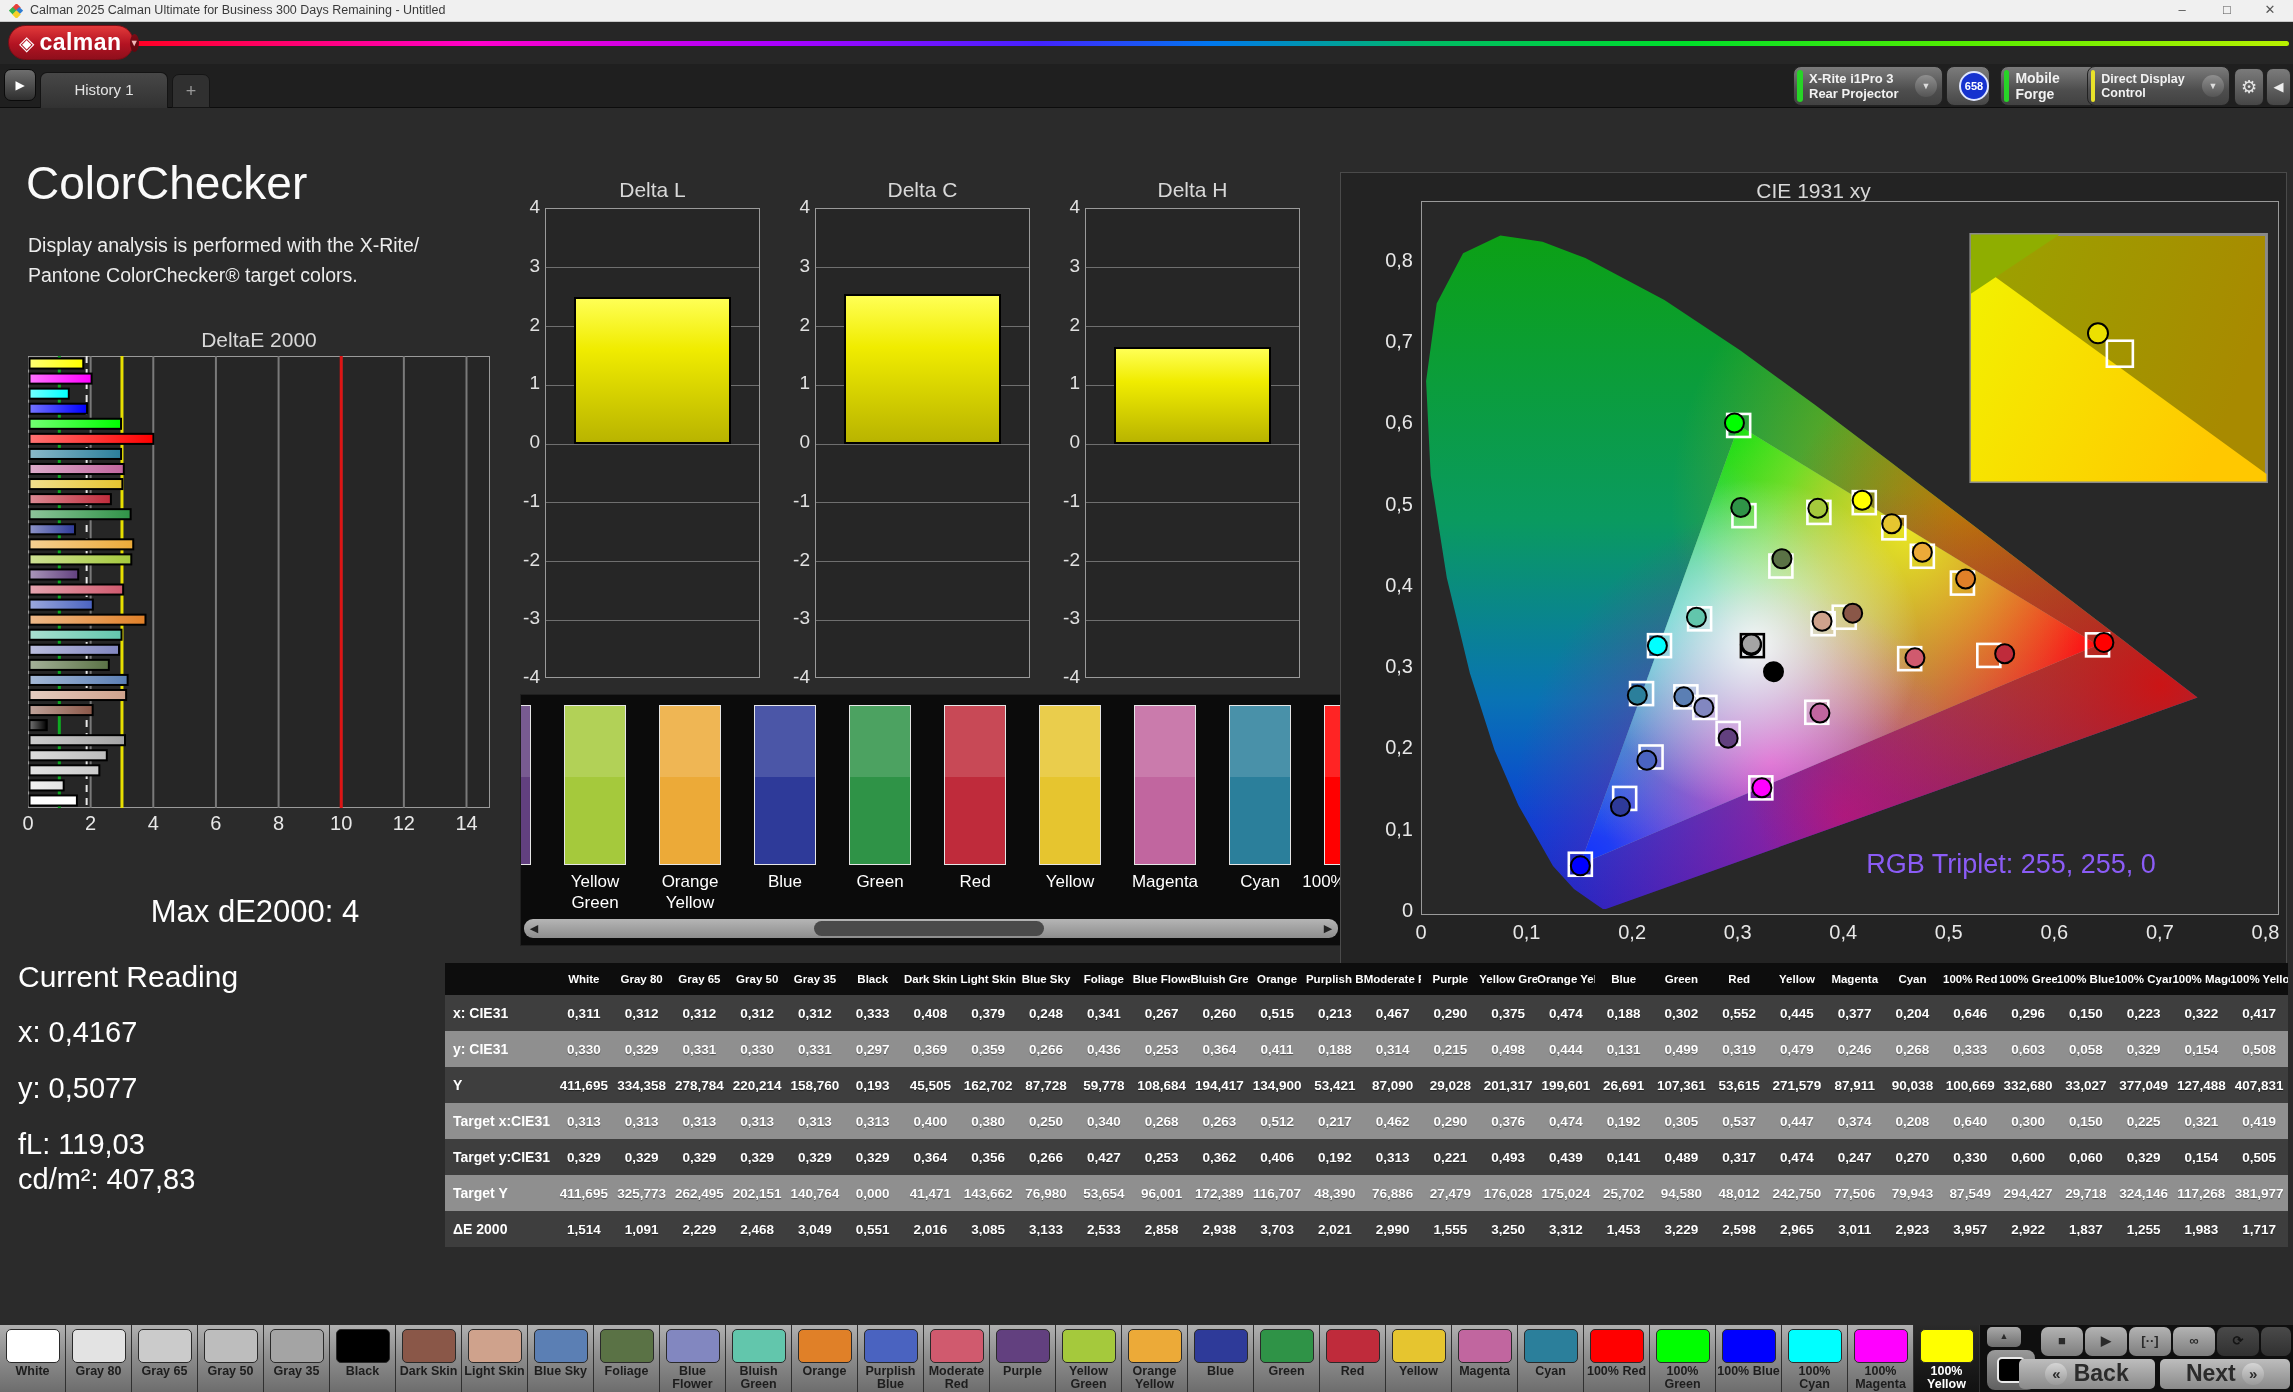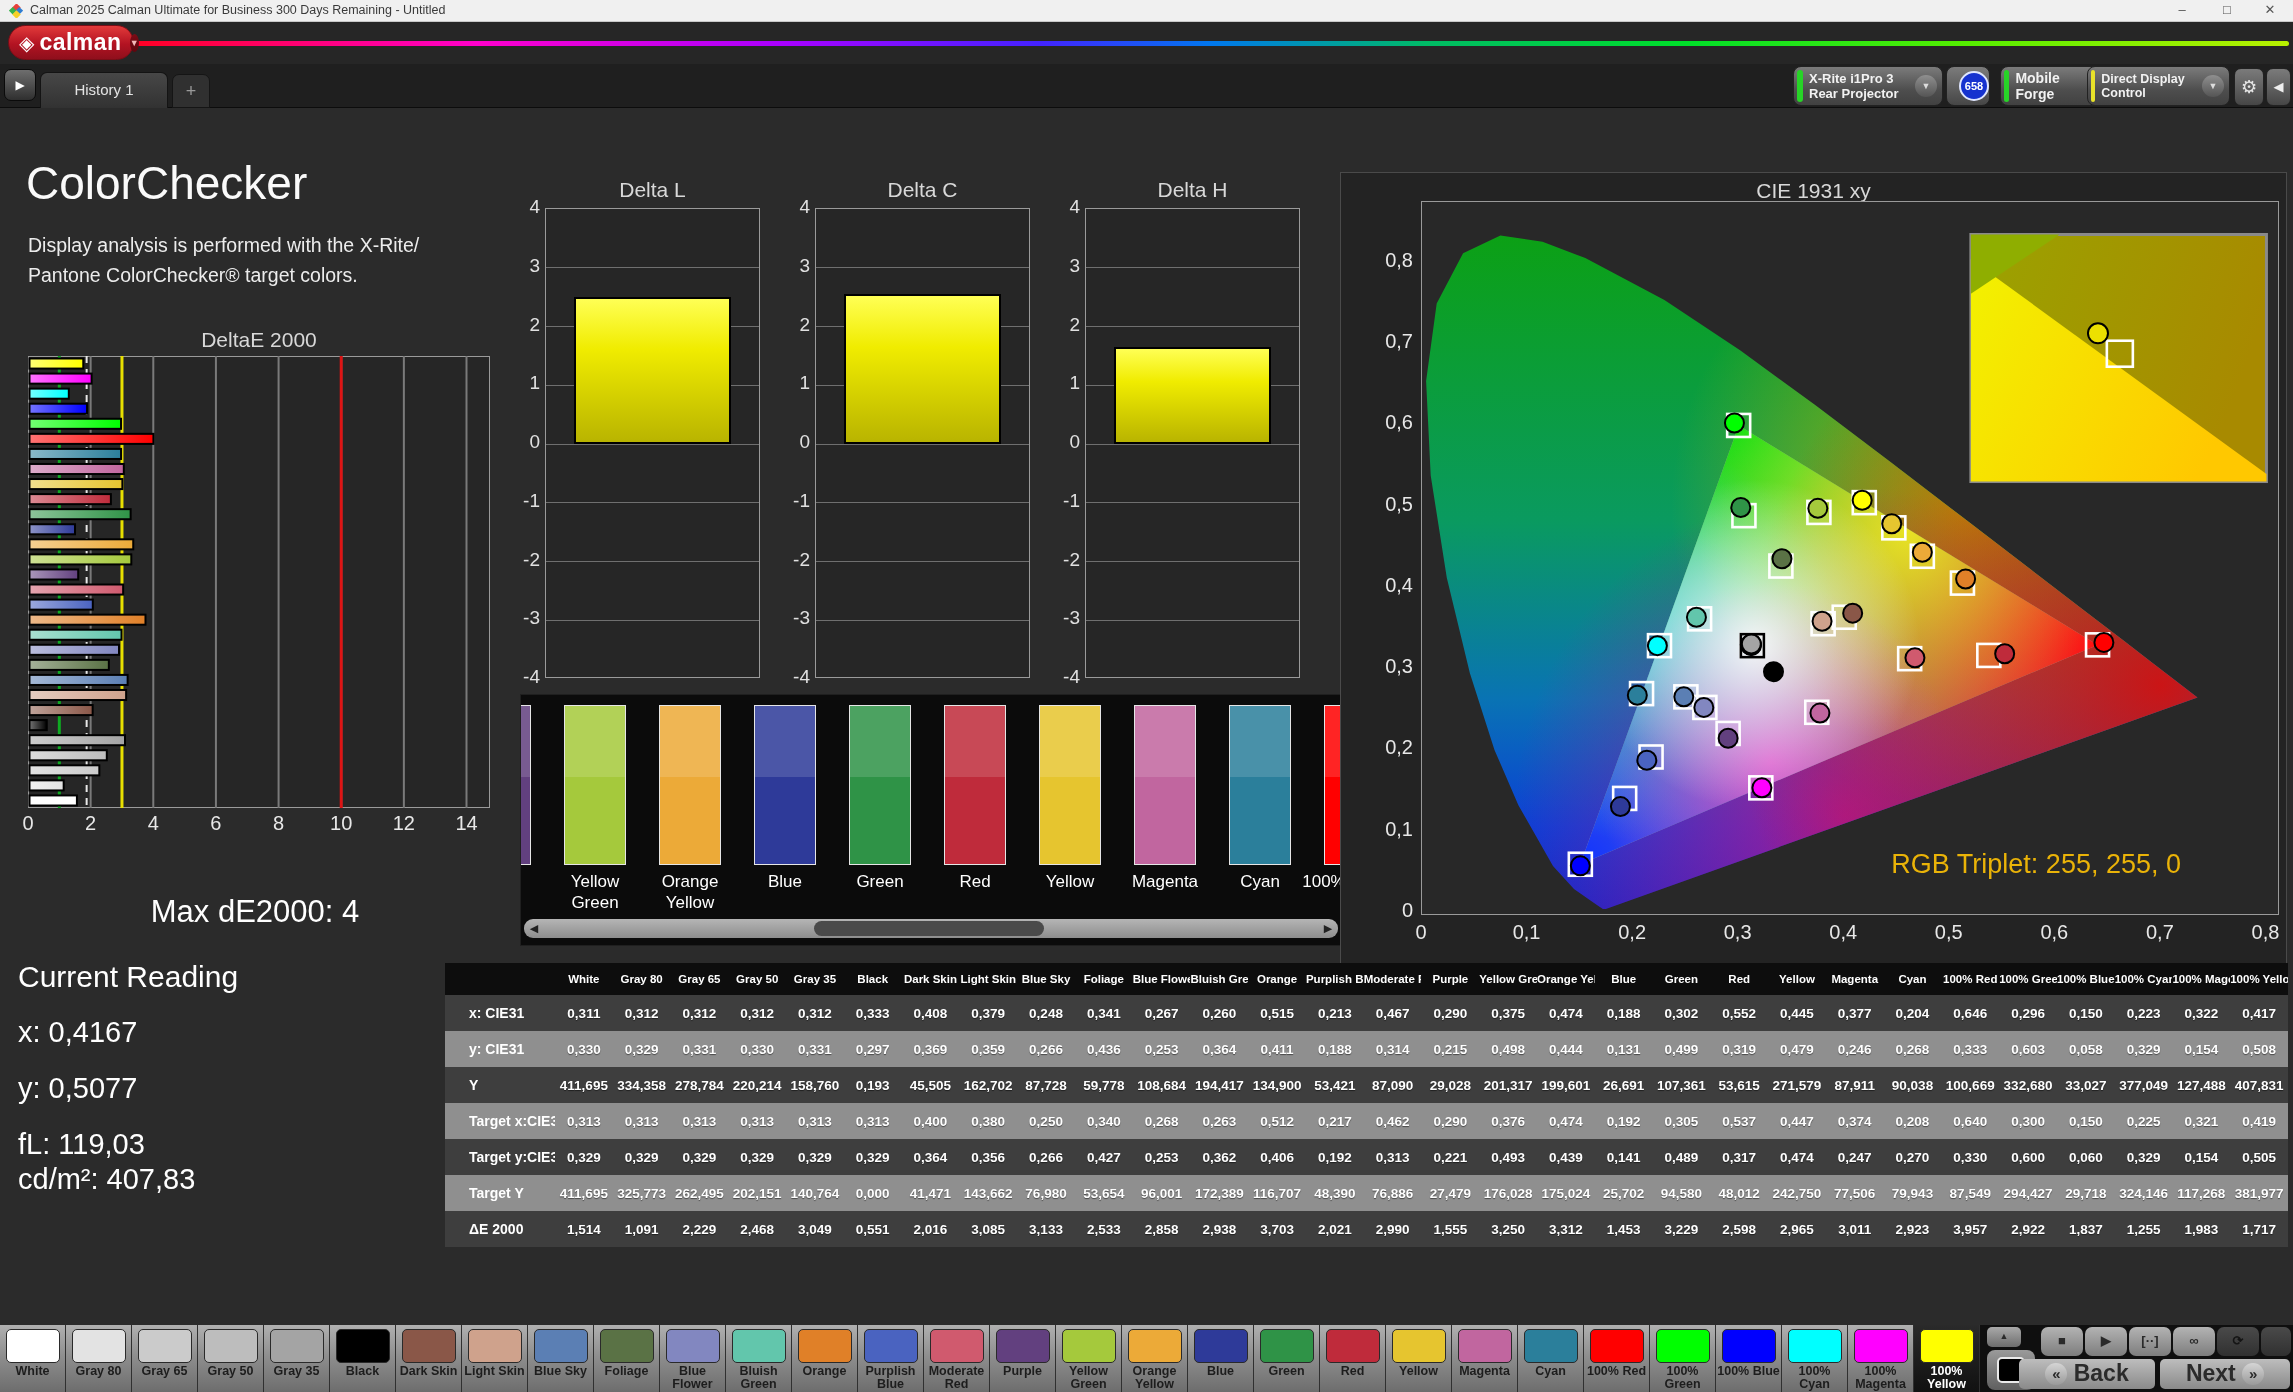--- a/index.html
+++ b/index.html
@@ -101,29 +101,29 @@
     font-size:11px; line-height:17px; text-align:center; }
 
   
   #ciePanel { position:absolute; left:1340px; top:64px; width:947px; height:848px; background:#232323;
     border:1px solid #4a4a4a; }
   #cieTitle { position:absolute; left:0; top:6px; width:100%; text-align:center; font-size:21px; color:#d8d8d8; }
   #ciePlot { position:absolute; left:80px; top:28px; width:858px; height:714px; background:#282828;
     border:1.5px solid #9a9a9a; }
   .cieYTick { position:absolute; width:52px; text-align:right; font-size:20px; color:#e8e8e8; }
   .cieXTick { position:absolute; top:748px; width:44px; text-align:center; font-size:20px; color:#e8e8e8; }
-  #rgbTriplet { position:absolute; left:500px; top:676px; width:340px; text-align:right;
-    font-size:27px; color:#eab308; }
+  #rgbTriplet { position:absolute; left:500px; top:676px; width:340px; text-align:center;
+    font-size:27px; color:#8b5cf6; }
 
   
   #tableWrap { position:absolute; left:445px; top:855px; width:1843px; }
   table { border-collapse:collapse; table-layout:fixed; width:1843px; }
   th,td { overflow:hidden; white-space:nowrap; font-weight:bold; }
   thead th { background:#0d0d0d; color:#fff; font-size:11.5px; height:32px; text-align:center; }
-  tbody th { text-align:left; padding-left:24px; font-size:14px; color:#fff; }
+  tbody th { text-align:left; padding-left:8px; font-size:14px; color:#fff; }
   tbody td { text-align:center; font-size:13.5px; color:#fff; height:36px;
     text-shadow:0 1px 1px rgba(0,0,0,.5); }
   tr.dark { background:#3e3e3e; } tr.lite { background:#8f8f8f; }
 
   
   #bottombar { position:absolute; left:0; top:1325px; width:2293px; height:67px; background:#0f0f0f; }
   .pbtn { position:absolute; top:0; width:66px; height:67px; padding-top:4px;
     background:linear-gradient(#b0b0b0,#8f8f8f 45%,#6d6d6d); border-right:1px solid #303030; }
   .pbtn .sw { width:54px; height:34px; margin:0 auto; border-radius:5px; border:1px solid #2a2a2a; }
   .pbtn .pl { margin-top:2px; text-align:center; font-size:12.5px; font-weight:bold; color:#1d1d1d;

